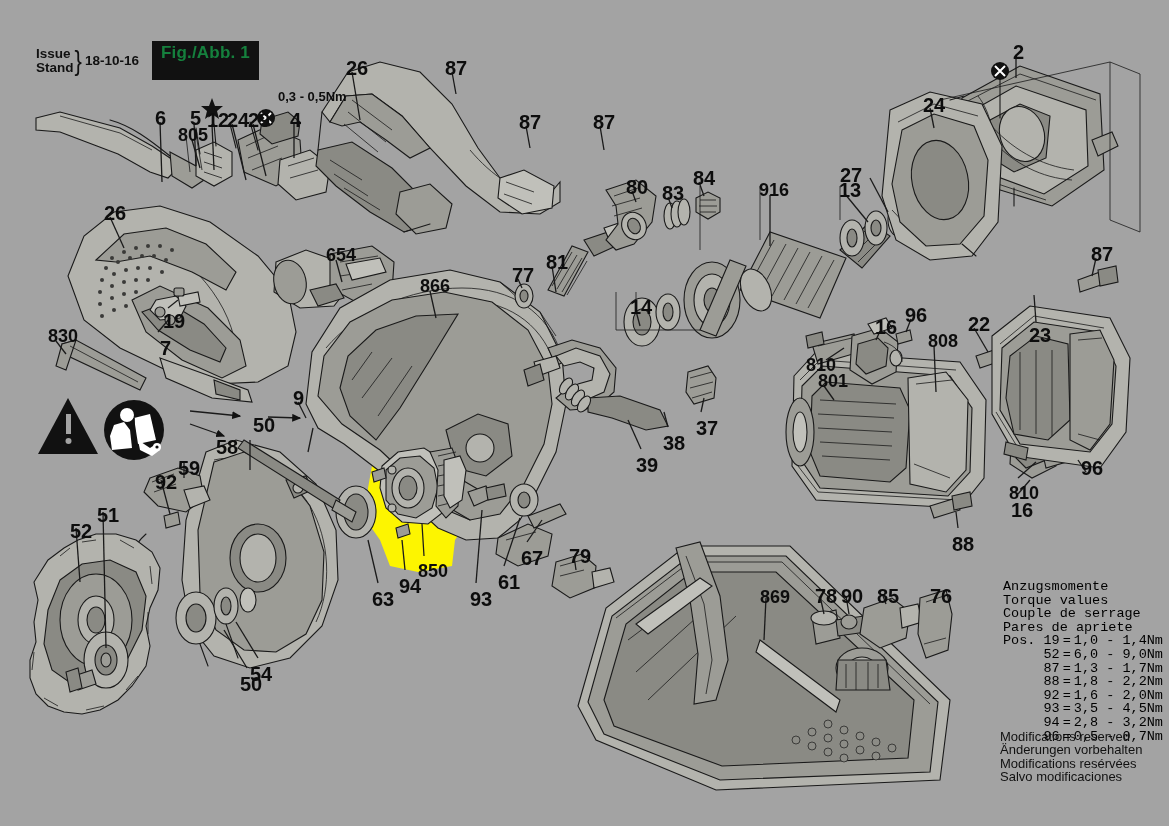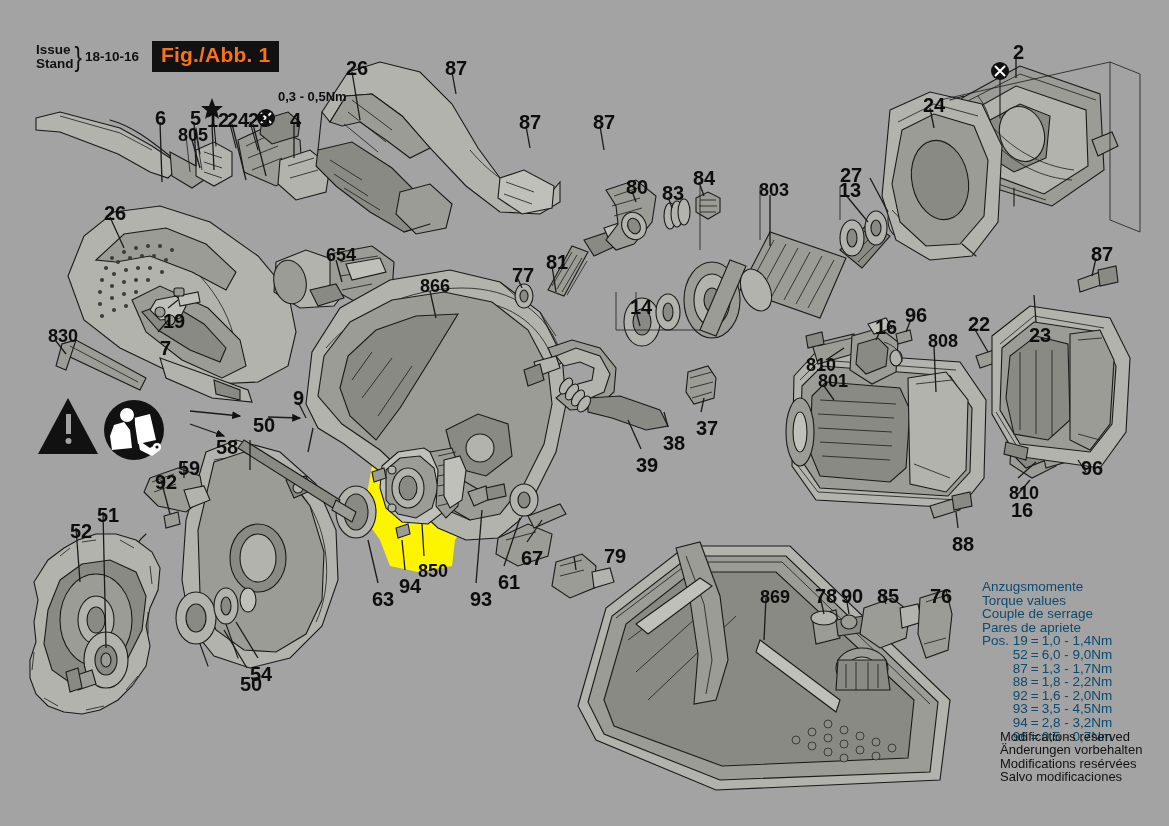--- a/index.html
+++ b/index.html
@@ -18,30 +18,30 @@
   .lbl.s20{font-size:20px;}
   .lbl.s18{font-size:18px;}
   
   #hdr{position:absolute;left:36px;top:36px;}
   #hdr .pn{font-size:15px;font-weight:bold;letter-spacing:.3px;}
   #hdr .row{display:flex;align-items:center;margin-top:5px;}
   #hdr .isr{font-size:13.5px;font-weight:bold;line-height:1.02;text-align:left;}
   #hdr .brace{font-size:22px;font-weight:400;margin:0 2px 0 1px;transform:scaleY(1.25);}
   #hdr .date{font-size:13.5px;font-weight:bold;margin-left:1px;}
   #hdr .fig{
-    background:#111;color:#f97316;font-size:21px;font-weight:bold;
-    padding:2px 9px 5px 9px;margin-left:13px;letter-spacing:.2px;
+    background:#111;color:#15803d;font-size:17px;font-weight:bold;
+    padding:2px 9px 17px 9px;margin-left:13px;letter-spacing:.2px;
   }
   
   #typ{position:absolute;left:505px;top:52px;font-size:15px;font-weight:bold;white-space:nowrap;}
   #typ .star{font-size:16px;}
   #typ .eq{font-weight:bold;}
   #typ .vals{font-weight:bold;}
   
-  #torque{position:absolute;left:982px;top:580px;font-size:13.5px;line-height:13.6px;color:#0c4a6e;}
+  #torque{position:absolute;left:1003px;top:580px;font-size:13.5px;line-height:13.6px;color:#000000;font-family:Liberation Mono, monospace;}
   #torque .t{white-space:nowrap;}
   #torque table{border-collapse:collapse;font-size:13.5px;}
   #torque td{padding:0;line-height:13.6px;white-space:nowrap;}
   #torque td.p{text-align:right;font-weight:normal;}
   #torque td.e{padding:0 3px;}
   #mods{position:absolute;left:1000px;top:730px;font-size:13px;line-height:13.4px;}
   #mods div{white-space:nowrap;}
 </style>
 </head>
 <body>
@@ -623,21 +623,21 @@
     <div class="lbl s20" style="left: 248px; top: 110px;">29</div>
     <div class="lbl s20" style="left: 290px; top: 110px;">4</div>
     <div class="lbl s20" style="left: 346px; top: 58px;">26</div>
     <div class="lbl s20" style="left: 445px; top: 58px;">87</div>
     <div class="lbl s20" style="left: 519px; top: 112px;">87</div>
     <div class="lbl s20" style="left: 593px; top: 112px;">87</div>
     <div class="lbl s20" style="left: 1013px; top: 42px;">2</div>
     <div class="lbl s20" style="left: 923px; top: 95px;">24</div>
     <div class="lbl s20" style="left: 840px; top: 165px;">27</div>
     <div class="lbl s20" style="left: 839px; top: 180px;">13</div>
-    <div class="lbl s18" style="left: 759px; top: 181px;">803</div>
+    <div class="lbl s18" style="left: 759px; top: 181px;">916</div>
     <div class="lbl s20" style="left: 693px; top: 168px;">84</div>
     <div class="lbl s20" style="left: 662px; top: 183px;">83</div>
     <div class="lbl s20" style="left: 626px; top: 177px;">80</div>
     <div class="lbl s20" style="left: 546px; top: 252px;">81</div>
     <div class="lbl s20" style="left: 512px; top: 265px;">77</div>
     <div class="lbl s18" style="left: 420px; top: 277px;">866</div>
     <div class="lbl s18" style="left: 326px; top: 246px;">654</div>
     <div class="lbl s20" style="left: 104px; top: 203px;">26</div>
     <div class="lbl s20" style="left: 163px; top: 311px;">19</div>
     <div class="lbl s20" style="left: 160px; top: 338px;">7</div>
@@ -666,19 +666,19 @@
     <div class="lbl s20" style="left: 97px; top: 505px;">51</div>
     <div class="lbl s20" style="left: 70px; top: 521px;">52</div>
     <div class="lbl s20" style="left: 240px; top: 674px;">50</div>
     <div class="lbl s20" style="left: 250px; top: 664px;">54</div>
     <div class="lbl s20" style="left: 372px; top: 589px;">63</div>
     <div class="lbl s20" style="left: 399px; top: 576px;">94</div>
     <div class="lbl s18" style="left: 418px; top: 562px;">850</div>
     <div class="lbl s20" style="left: 470px; top: 589px;">93</div>
     <div class="lbl s20" style="left: 498px; top: 572px;">61</div>
     <div class="lbl s20" style="left: 521px; top: 548px;">67</div>
-    <div class="lbl s20" style="left: 569px; top: 546px; margin-left: 35px;">79</div>
+    <div class="lbl s20" style="left: 569px; top: 546px;">79</div>
     <div class="lbl s18" style="left: 760px; top: 588px;">869</div>
     <div class="lbl s20" style="left: 815px; top: 586px;">78</div>
     <div class="lbl s20" style="left: 841px; top: 586px;">90</div>
     <div class="lbl s20" style="left: 877px; top: 586px;">85</div>
     <div class="lbl s20" style="left: 930px; top: 586px;">76</div>
   </div>
 
 </body></html>

